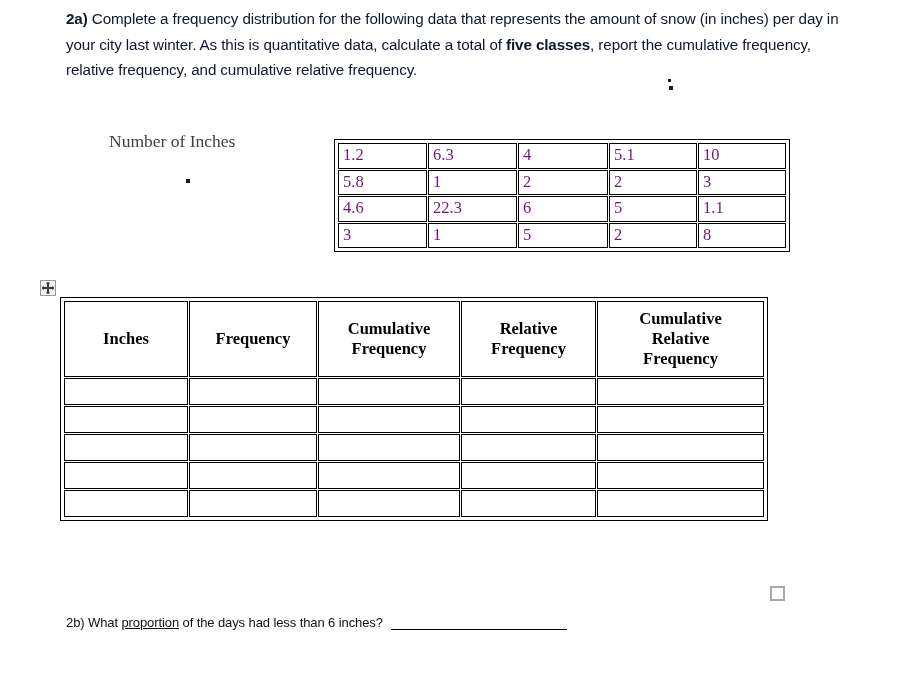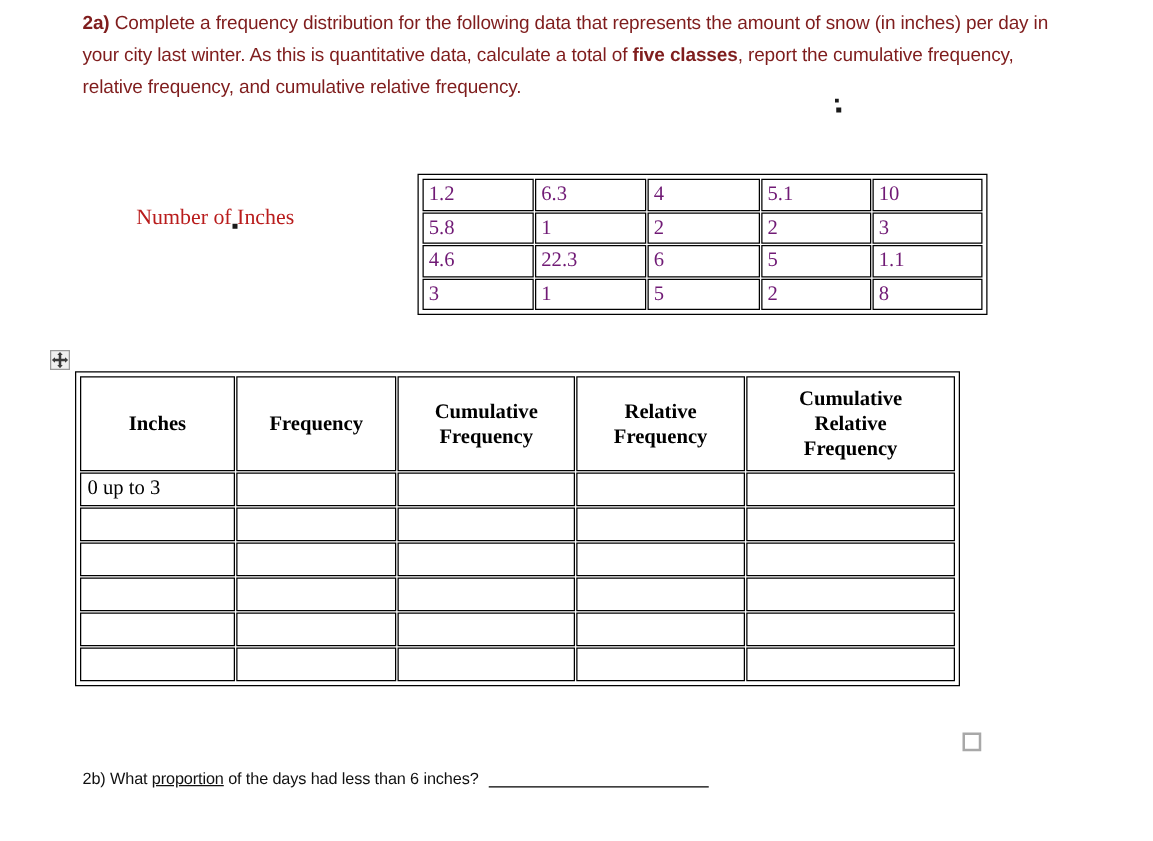--- a/index.html
+++ b/index.html
@@ -20,37 +20,36 @@
 
   
   .prompt {
     position: absolute;
     left: 66px;
     top: 6px;
     width: 780px;
     font-family: "Liberation Sans", sans-serif;
     font-size: 15.2px;
     line-height: 25.5px;
-    color: #7f1d1d;
+    color: #0f172a;
     letter-spacing: -0.1px;
   }
   .prompt b {
     font-weight: 700;
   }
 
   
   .caption {
     position: absolute;
     left: 109px;
     top: 131px;
     font-family: "Liberation Serif", serif;
     font-size: 17.5px;
     line-height: 20px;
-    color: #b91c1c;
-    margin-top: 32px;
+    color: #404040;
   }
 
   
   .speck {
     position: absolute;
     background: #1a1a1a;
     width: 3px;
     height: 3px;
   }
 
@@ -262,27 +261,20 @@
         </th>
         <th class="col-cumrel">
           <div>Cumulative</div>
           <div>Relative</div>
           <div>Frequency</div>
         </th>
       </tr>
     </thead>
     <tbody>
       <tr>
-        <td>0 up to 3</td>
-        <td></td>
-        <td></td>
-        <td></td>
-        <td></td>
-      </tr>
-      <tr>
         <td></td>
         <td></td>
         <td></td>
         <td></td>
         <td></td>
       </tr>
       <tr>
         <td></td>
         <td></td>
         <td></td>

